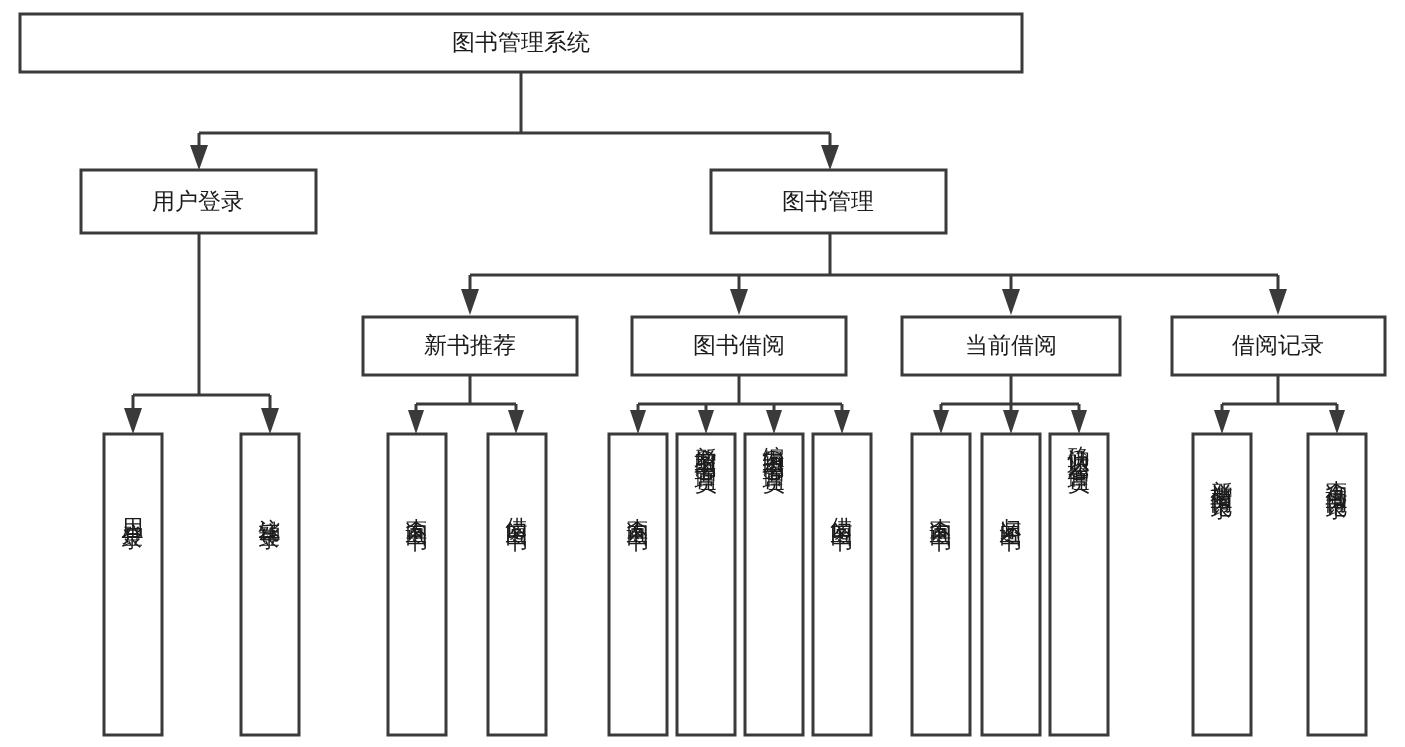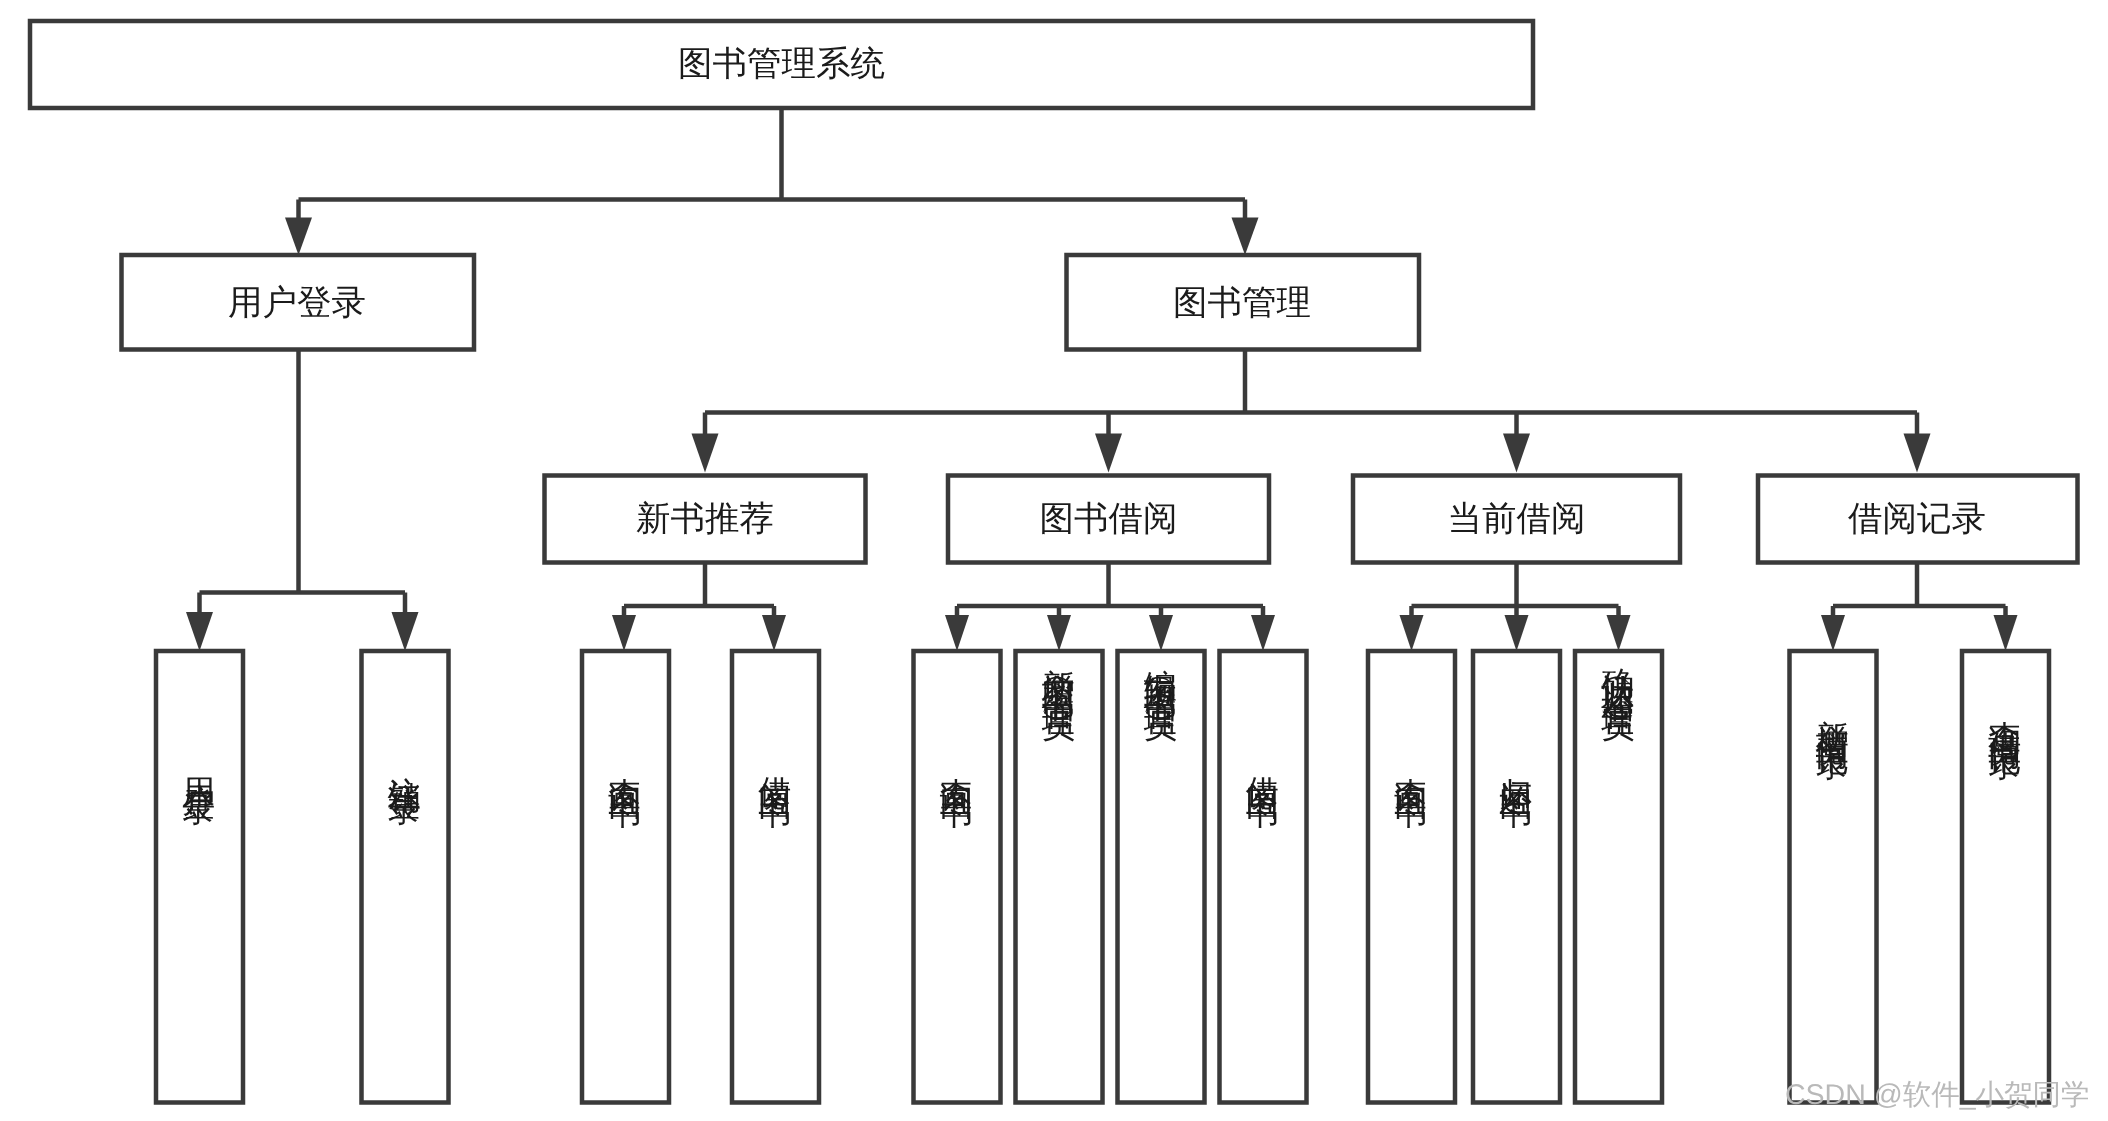--- a/index.html
+++ b/index.html
@@ -228,15 +228,14 @@
       <rect class="node-box" x="1193" y="434" width="58" height="301"></rect>
       <text class="node-label-v" x="1222" y="474" text-anchor="middle">新增借阅记录</text>
     </g>
     <g>
       <rect class="node-box" x="1308" y="434" width="58" height="301"></rect>
       <text class="node-label-v" x="1337" y="474" text-anchor="middle">查询借阅记录</text>
     </g>
 
   </svg>
 
-  <div class="watermark-text">CSDN @软件_小贺同学</div>
 
 </div>
 
 </body></html>

